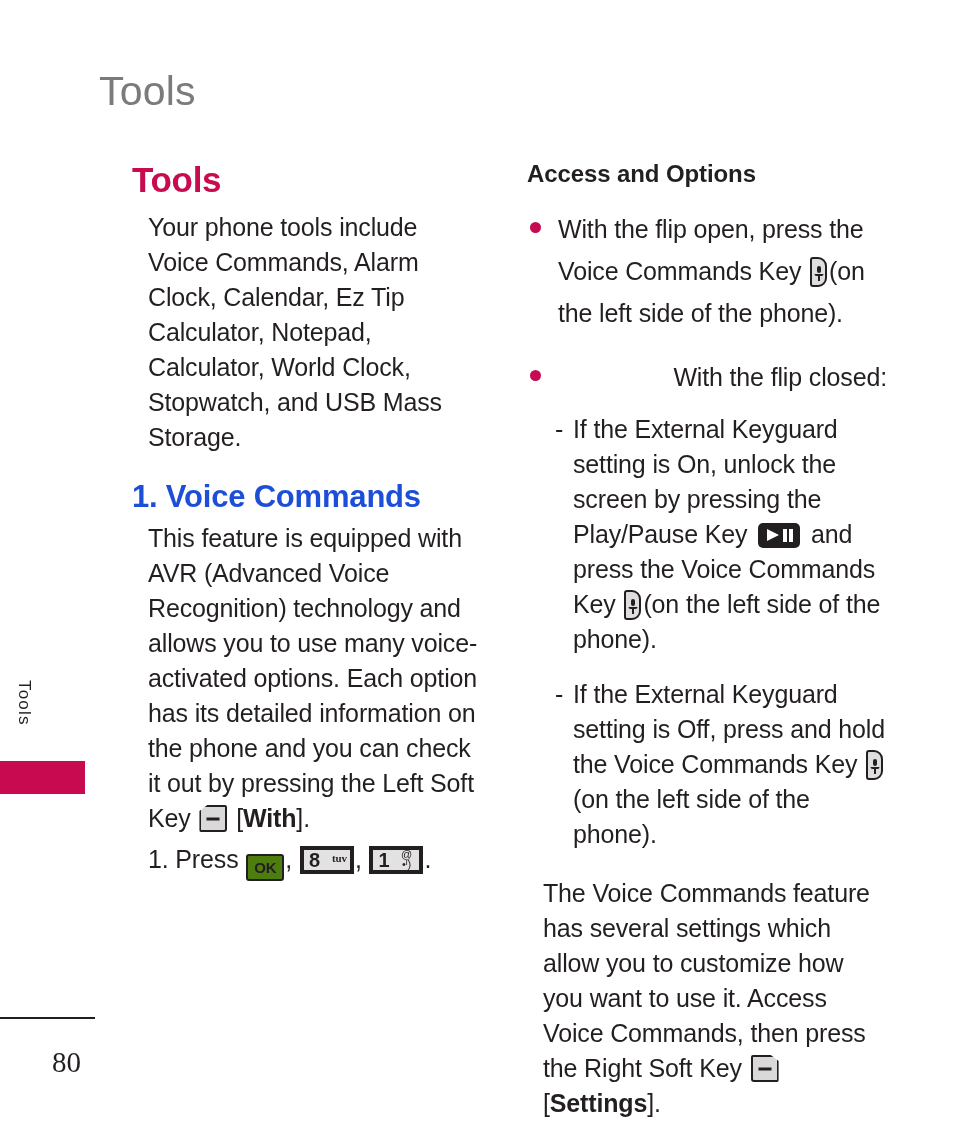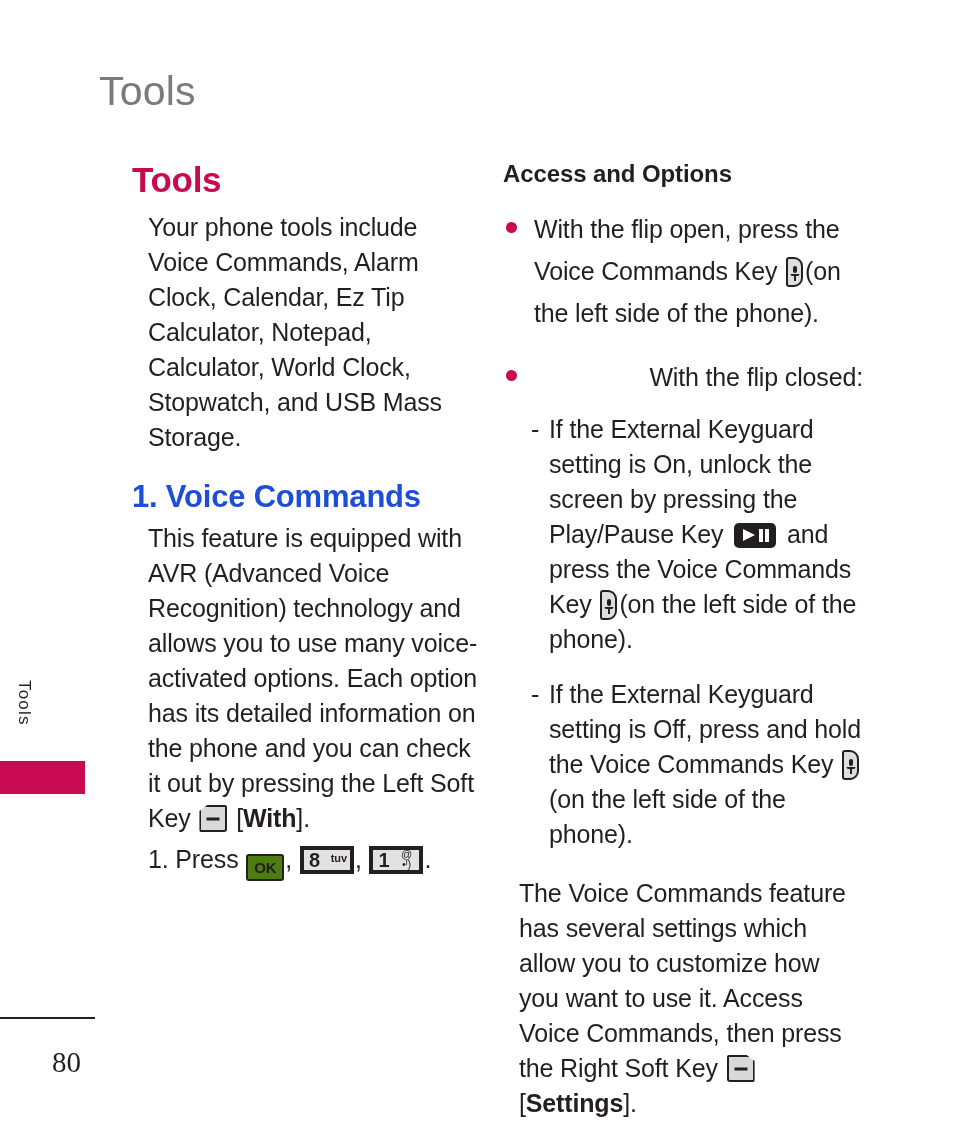--- a/index.html
+++ b/index.html
@@ -66,21 +66,21 @@
     font-size: 29px;
     color: #231f20;
   }
 
   
   .col {
     position: absolute;
     top: 160px;
   }
   .col-left  { left: 132px; width: 350px; }
-  .col-right { left: 503px; width: 360px; }
+  .col-right { left: 527px; width: 360px; }
 
   h1.section-title {
     margin: 0 0 10px 0;
     font-size: 35px;
     font-weight: 700;
     color: #c80a50;
     letter-spacing: -0.3px;
   }
   h2.sub-title {
     margin: 24px 0 6px 0;
@@ -217,20 +217,21 @@
     color: #231f20;
   }
   .numkey .letters {
     position: absolute;
     right: 3px;
     top: 2px;
     font-size: 11px;
     font-weight: 700;
     line-height: 12px;
     color: #231f20;
+    font-family: Liberation Serif, serif;
   }
   .numkey .vm {
     position: absolute;
     right: 2px;
     top: -1px;
     width: 22px;
     height: 22px;
     line-height: 10px;
     text-align: center;
     font-size: 10px;

